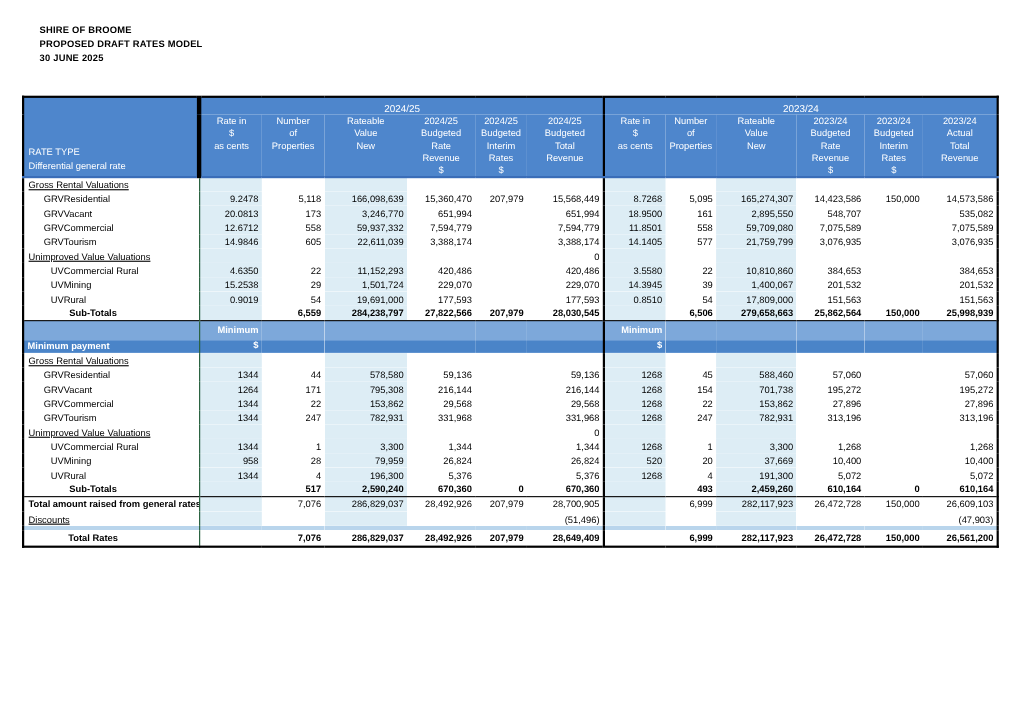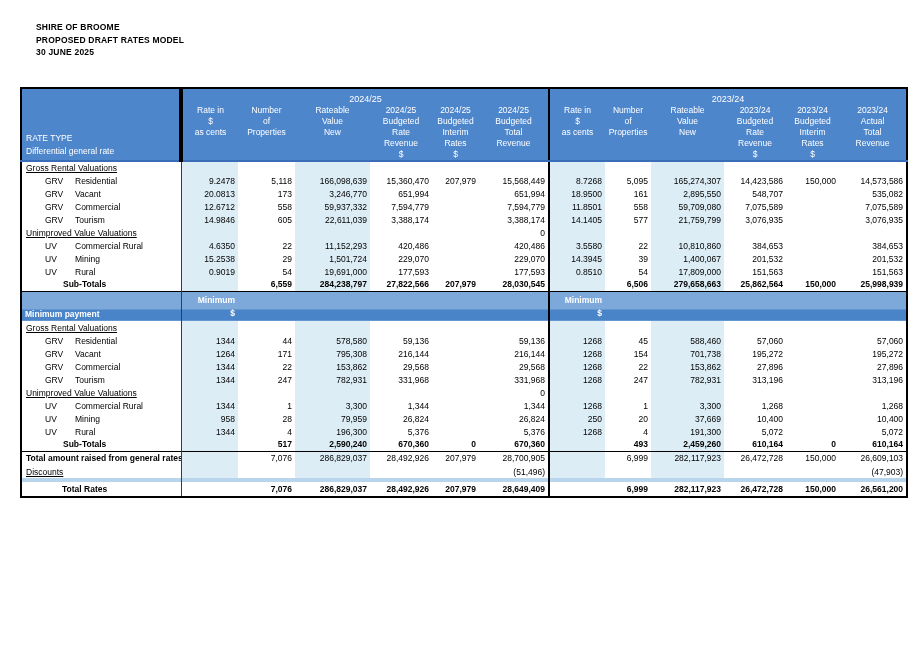--- a/index.html
+++ b/index.html
@@ -34,21 +34,21 @@
   th.colh{
     font-size:8.5px;line-height:1.3;white-space:pre-line;text-align:center;
     vertical-align:top;padding-top:1px;border-bottom:2px solid var(--header-rule);
   }
   .sec-end{border-right:2px solid #000;}
   
   td{height:13px;padding:0 3px;vertical-align:middle;}
   td.lab{border-right:1px solid #14532d;text-align:left;white-space:nowrap;overflow:hidden;}
   td.num{text-align:right;white-space:nowrap;overflow:hidden;}
   td.pale{background:var(--pale);}
-  .code{display:inline-block;width:30px;margin-left:20px;text-align:left;}
+  .code{display:inline-block;width:30px;margin-left:3px;text-align:right;}
   .group-label{text-decoration:underline;padding-left:1px;}
   .r-subtotal td{font-weight:bold;}
   .r-subtotal .row-name{margin-left:38px;}
   .r-totalraised td{border-top:1px solid #000;height:14px;}
   .r-totalraised .row-name{font-weight:bold;padding-left:1px;}
   .r-discounts .row-name{padding-left:1px;text-decoration:underline;}
   .r-band td{
     height:30px;
     background:linear-gradient(to bottom, var(--band-light) 0%, var(--band-light) 63%, var(--band-dark) 63%, var(--band-dark) 100%);
     border-top:1px solid #000;color:#fff;
@@ -420,21 +420,21 @@
         <td class="num">1,268</td>
       </tr>
       <tr class="r-data">
         <td class="lab"><span class="code">UV</span><span class="row-name">Mining</span></td>
         <td class="num pale">958</td>
         <td class="num">28</td>
         <td class="num pale">79,959</td>
         <td class="num">26,824</td>
         <td class="num"></td>
         <td class="num sec-end">26,824</td>
-        <td class="num pale">250</td>
+        <td class="num pale">520</td>
         <td class="num">20</td>
         <td class="num pale">37,669</td>
         <td class="num">10,400</td>
         <td class="num"></td>
         <td class="num">10,400</td>
       </tr>
       <tr class="r-data">
         <td class="lab"><span class="code">UV</span><span class="row-name">Rural</span></td>
         <td class="num pale">1344</td>
         <td class="num">4</td>

